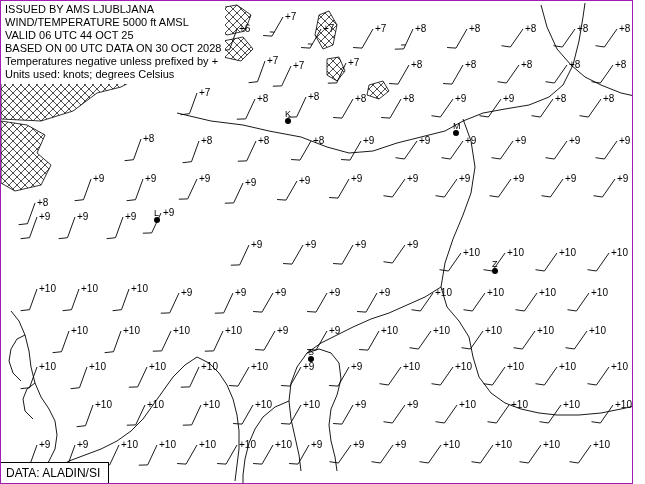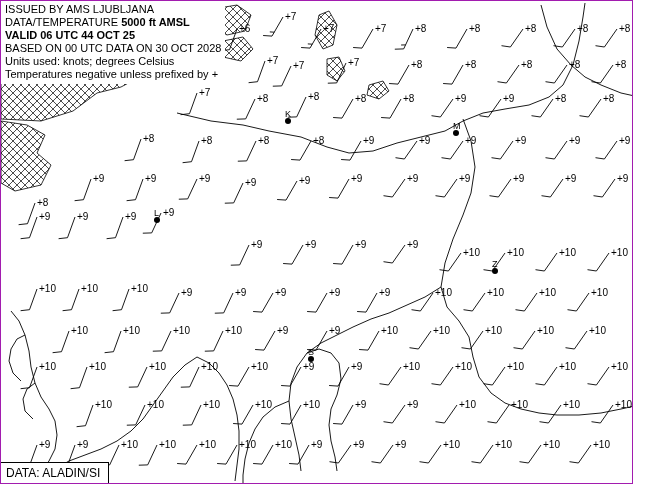--- a/index.html
+++ b/index.html
@@ -32,21 +32,21 @@
     padding: 2px 4px 3px 4px;
     line-height: 13px;
     font-size: 11px;
     color: #000;
     z-index: 20;
   }
   .header-block div {
     white-space: nowrap;
   }
   .hdr-bold {
-    font-weight: bold;
+    font-weight: normal;
   }
   .footer-block {
     position: absolute;
     left: 0px;
     bottom: 0px;
     background: #ffffff;
     padding: 3px 8px 3px 5px;
     font-size: 12px;
     color: #000;
     z-index: 20;
@@ -604,25 +604,25 @@
         <circle cx="287" cy="120" r="3"></circle>
         <circle cx="455" cy="132" r="3"></circle>
         <circle cx="494" cy="270" r="3"></circle>
         <circle cx="156" cy="219" r="3"></circle>
         <circle cx="310" cy="358" r="3"></circle>
       </g>
   </svg>
 
   <div class="header-block">
     <div>ISSUED BY AMS LJUBLJANA</div>
-    <div><span>DATA/TEMPERATURE </span><span class="hdr-bold">5000 ft AMSL</span></div>
+    <div><span>WIND/TEMPERATURE </span><span class="hdr-bold">5000 ft AMSL</span></div>
     <div class="hdr-bold">VALID 06 UTC 44 OCT 25</div>
     <div>BASED ON 00 UTC DATA ON 30 OCT 2028</div>
+    <div>Temperatures negative unless prefixed by +</div>
     <div>Units used: knots; degrees Celsius</div>
-    <div>Temperatures negative unless prefixed by +</div>
   </div>
 
   <div class="footer-block">
     <span>DATA: ALADIN/SI</span>
   </div>
 
   <div id="label-layer">
       <div class="temp-label" style="left: 238px; top: 22px;">+6</div>
       <div class="temp-label" style="left: 266px; top: 54px;">+7</div>
       <div class="temp-label" style="left: 284px; top: 10px;">+7</div>

